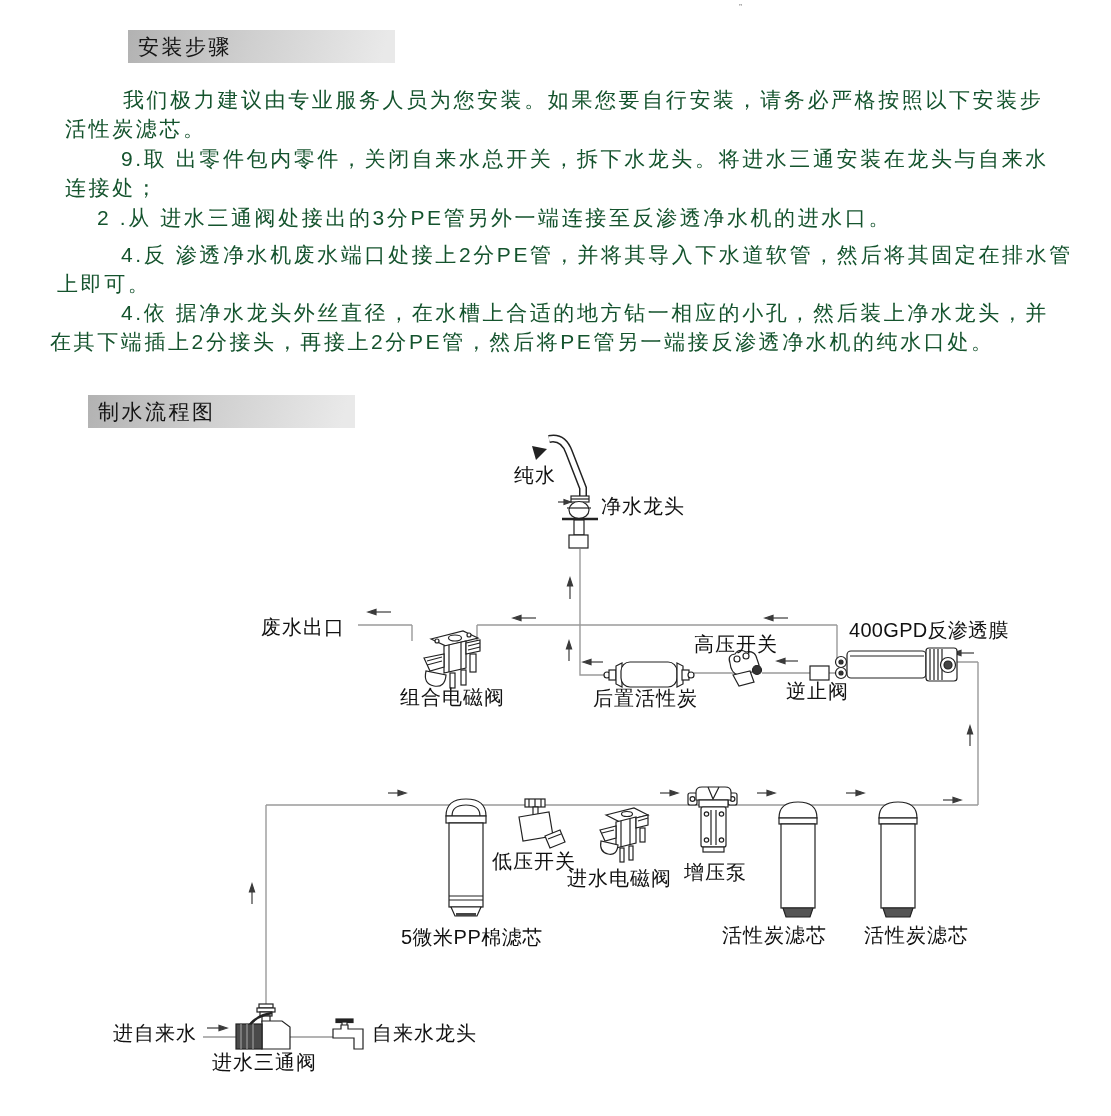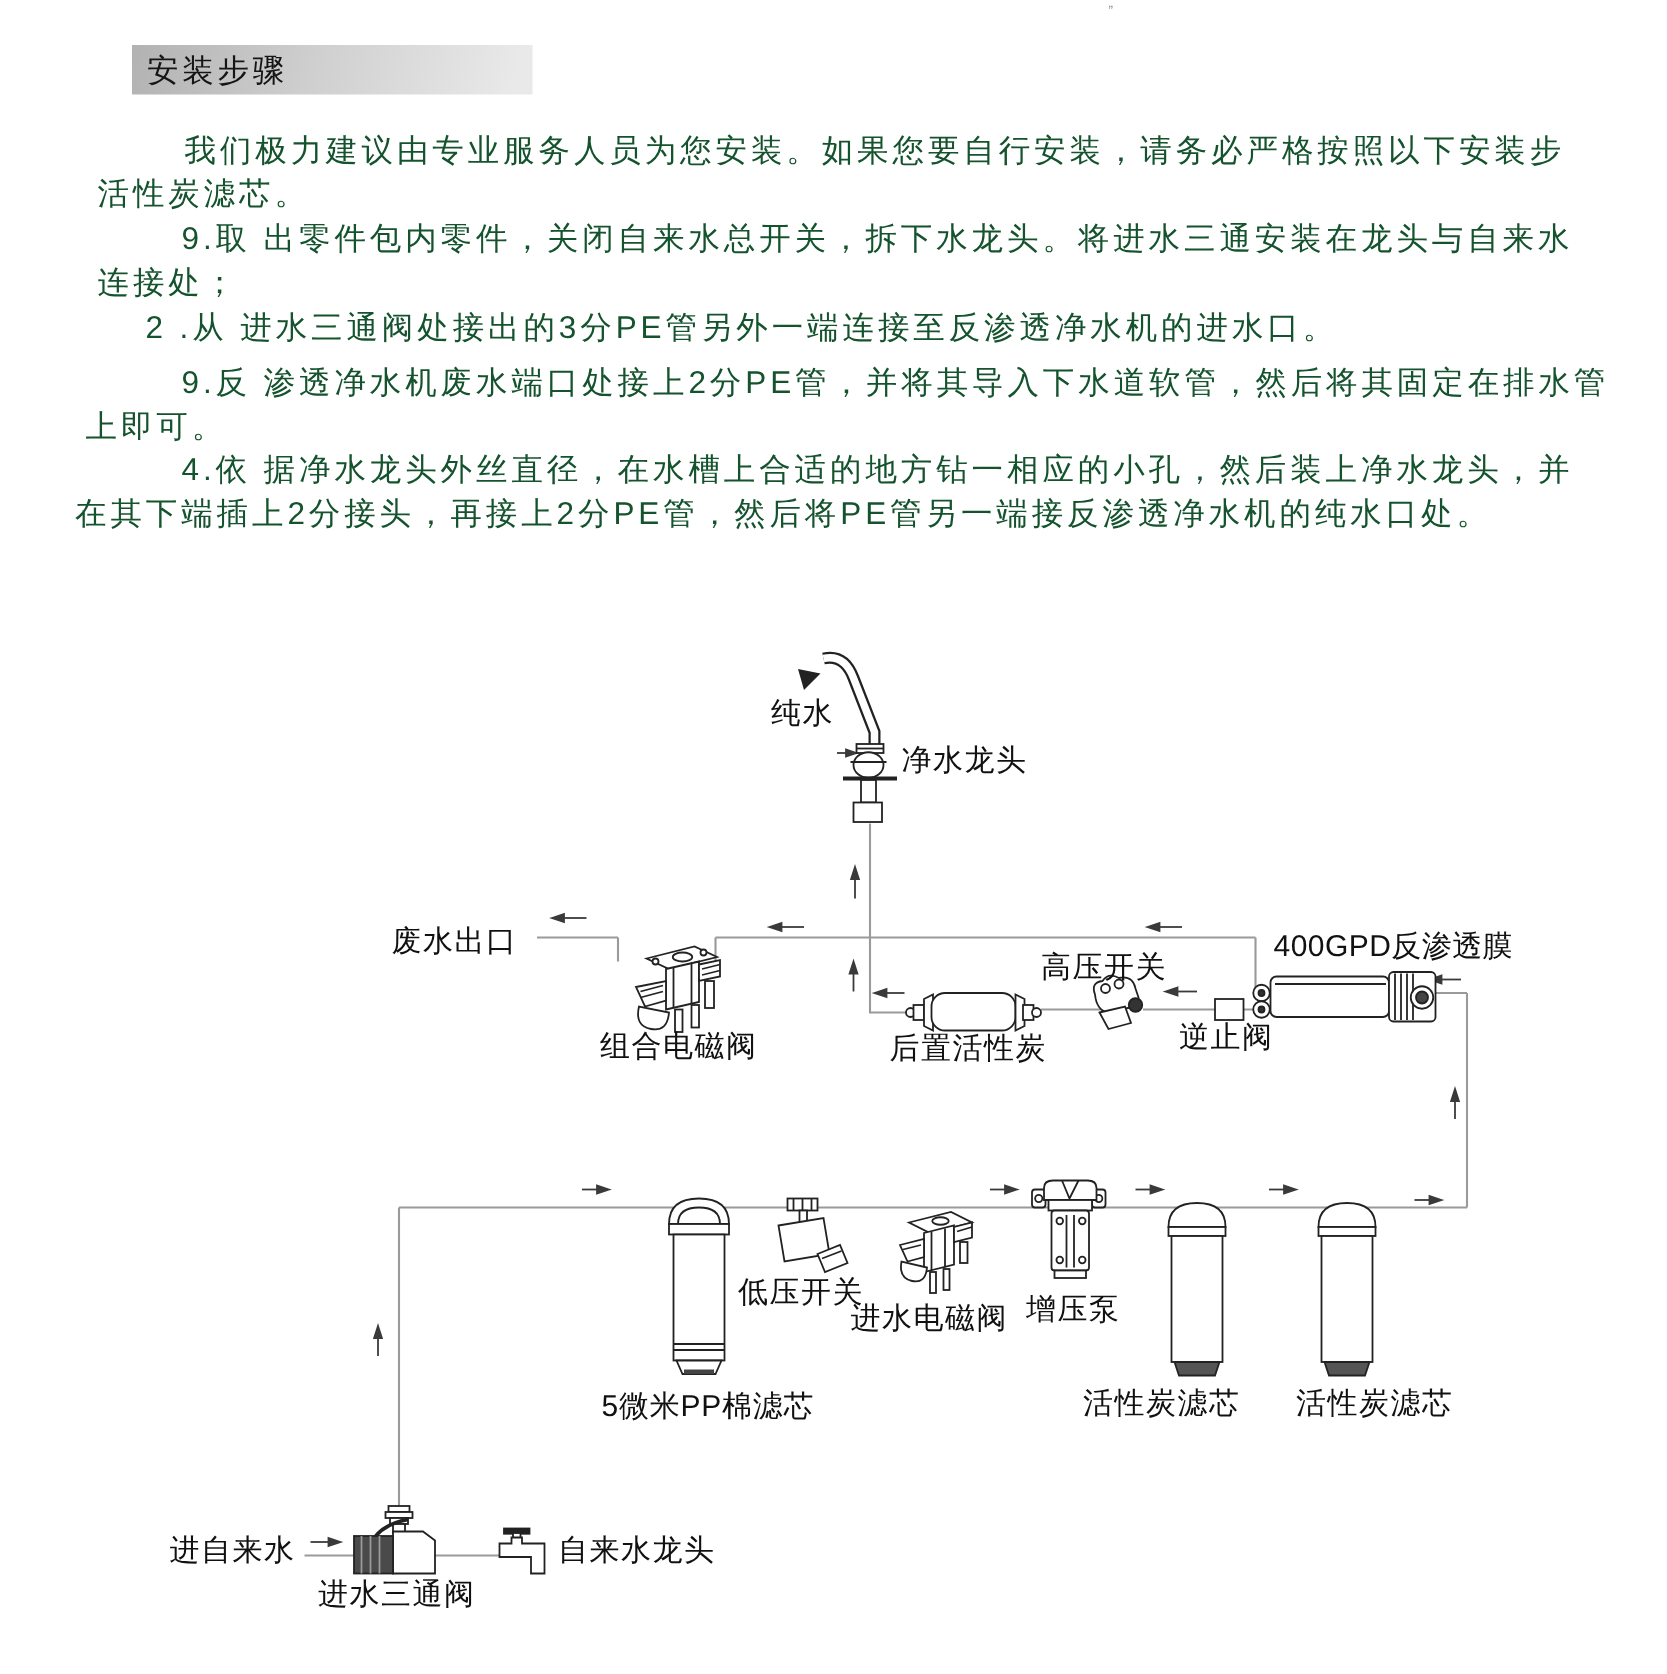--- a/index.html
+++ b/index.html
@@ -3,21 +3,21 @@
 <meta charset="utf-8">
 <style>
   html,body{margin:0;padding:0;background:#fff;}
   .page{position:relative;width:1111px;height:1116px;background:#ffffff;overflow:hidden;
         font-family:"Liberation Sans","DejaVu Sans",sans-serif;color:#111;}
   .stray{position:absolute;left:739px;top:2px;font-size:9px;color:#8a8a8a;letter-spacing:0;}
   .bar{position:absolute;left:88px;width:267px;height:33px;
        background:linear-gradient(105deg,#b2b2b2 0%,#cfcfcf 45%,#e9e9e9 95%);
        display:flex;align-items:center;}
   .bar-title{font-size:21px;letter-spacing:2.5px;color:#151515;padding-left:10px;white-space:nowrap;}
-  .bar1{top:30px;}
+  .bar1{top:30px;margin-left:40px;}
   .bar2{top:395px;}
   .tline{position:absolute;font-size:21px;letter-spacing:2.6px;color:#14532d;white-space:nowrap;}
   svg text{font-family:"Liberation Sans","DejaVu Sans",sans-serif;}
 </style>
 </head>
 <body>
 
 <div class="page">
 
   <span class="stray">”</span>
@@ -25,26 +25,29 @@
   <div class="bar bar1">
     <span class="bar-title">安装步骤</span>
   </div>
 
   <div>
     <div class="tline" style="left:123px;top:86px">我们极力建议由专业服务人员为您安装。如果您要自行安装，请务必严格按照以下安装步</div>
     <div class="tline" style="left:65px; top:115px">活性炭滤芯。</div>
     <div class="tline" style="left:121px;top:145px">9.取 出零件包内零件，关闭自来水总开关，拆下水龙头。将进水三通安装在龙头与自来水</div>
     <div class="tline" style="left:65px; top:174px">连接处；</div>
     <div class="tline" style="left:97px; top:204px">2 .从 进水三通阀处接出的3分PE管另外一端连接至反渗透净水机的进水口。</div>
-    <div class="tline" style="left:121px;top:241px">9.反 渗透净水机废水端口处接上2分PE管，并将其导入下水道软管，然后将其固定在排水管</div>
+    <div class="tline" style="left:121px;top:241px">4.反 渗透净水机废水端口处接上2分PE管，并将其导入下水道软管，然后将其固定在排水管</div>
     <div class="tline" style="left:57px; top:270px">上即可。</div>
     <div class="tline" style="left:121px;top:299px">4.依 据净水龙头外丝直径，在水槽上合适的地方钻一相应的小孔，然后装上净水龙头，并</div>
     <div class="tline" style="left:50px; top:328px">在其下端插上2分接头，再接上2分PE管，然后将PE管另一端接反渗透净水机的纯水口处。</div>
   </div>
 
+  <div class="bar bar2">
+    <span class="bar-title">制水流程图</span>
+  </div>
 
   <svg style="position:absolute;left:0;top:0" width="1111" height="1116" viewBox="0 0 1111 1116">
 
     <g fill="none" stroke-width="1.4" stroke="#9a9a9a">
       <path d="M358,625 H412 M412,625 V641 M477,641 V625 M477,625 H837 M837,625 V658"></path>
       <path d="M580,549 V675 H606 M694,673 H746 M762,673 H810 M829,673 H837"></path>
       <path d="M955,662 H978 M978,662 V805"></path>
       <path d="M266,805 H978"></path>
       <path d="M266,805 V1004"></path>
       <path d="M203,1037 H238 M289,1037 H333"></path>

